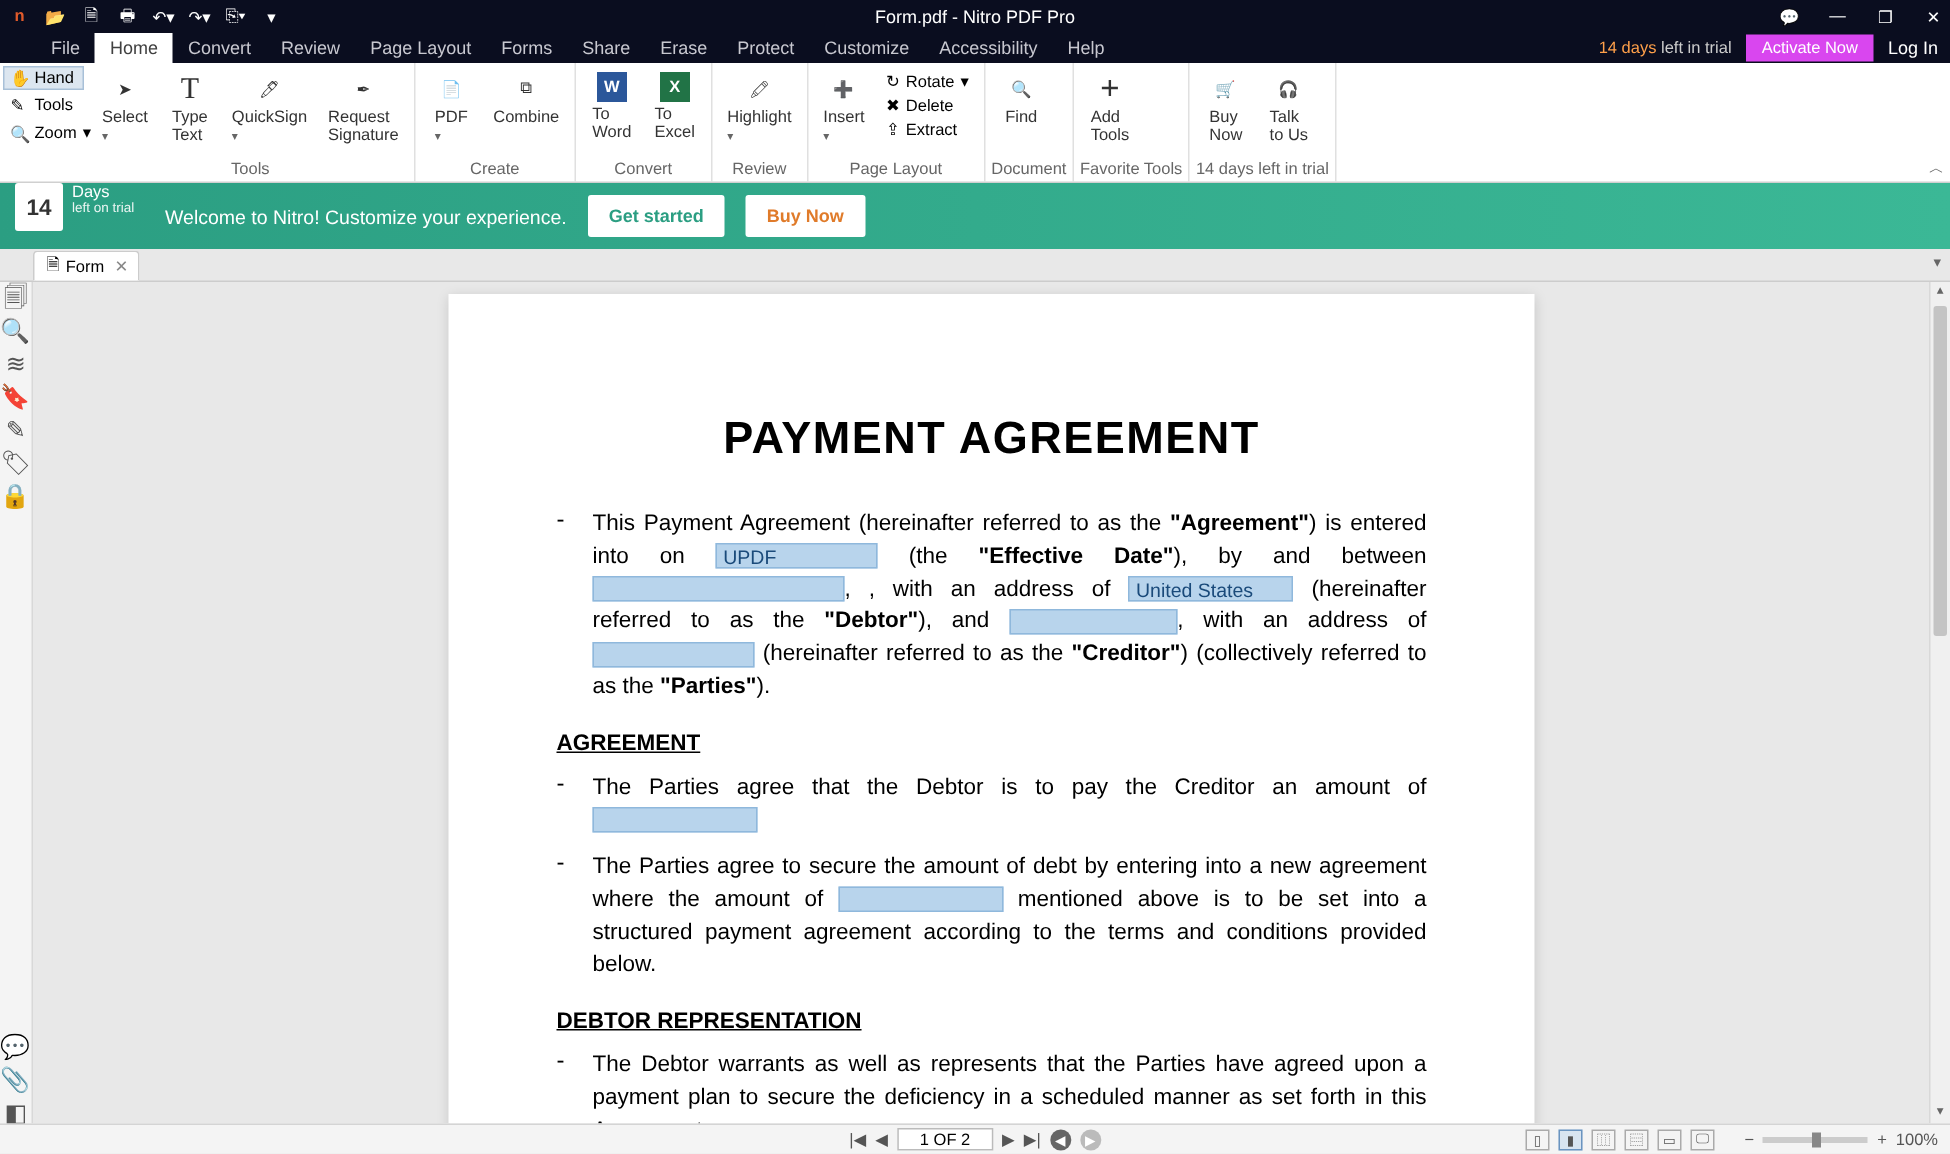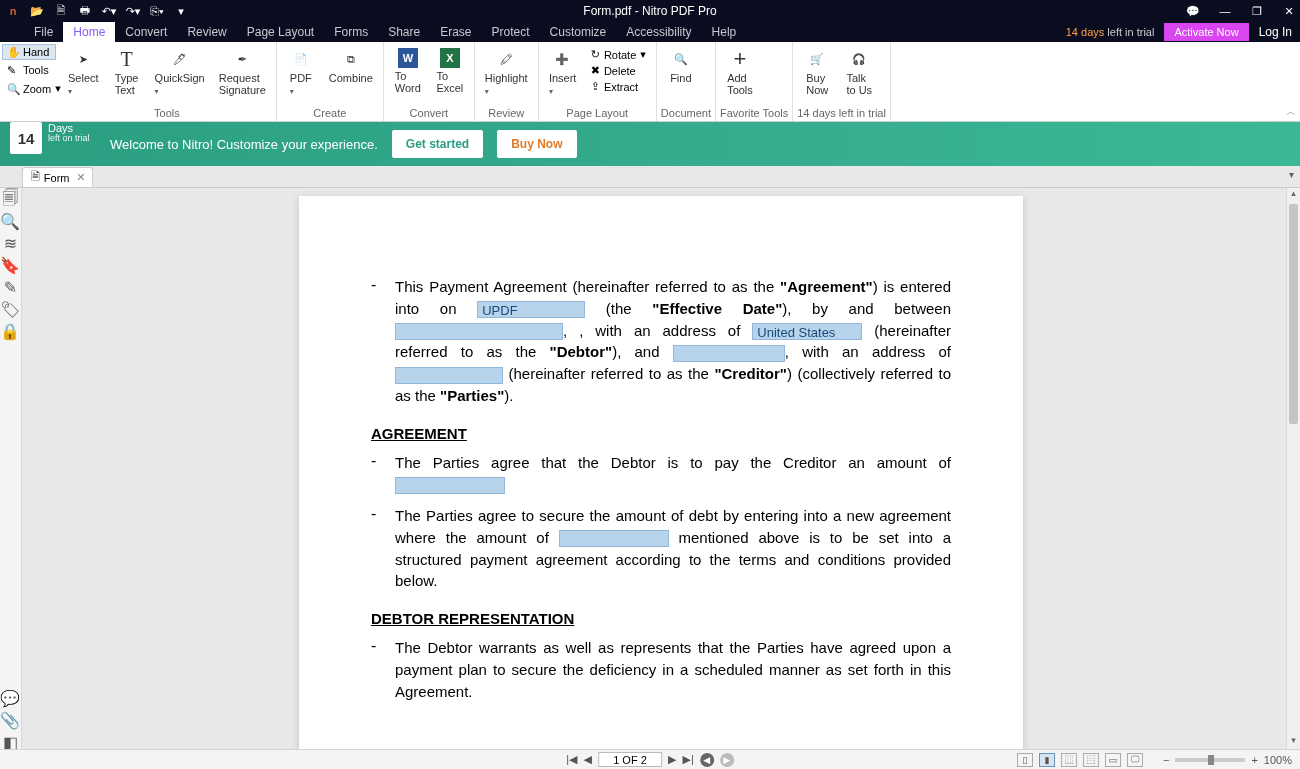--- a/index.html
+++ b/index.html
@@ -9,21 +9,21 @@
 .titlebar { height: 22px; background: #0a0d1f; display: flex; align-items: center; color: #fff; font-size: 11px; position: relative; }
 .titlebar-left { display: flex; align-items: center; gap: 10px; padding-left: 6px; }
 .titlebar-left .ic { width: 14px; height: 14px; display: inline-flex; align-items: center; justify-content: center; }
 .titlebar-title { position: absolute; left: 50%; transform: translateX(-50%); font-size: 12px; }
 .titlebar-right { position: absolute; right: 4px; display: flex; align-items: center; gap: 18px; }
 .titlebar-right .win-ic { width: 14px; height: 14px; display: inline-flex; align-items: center; justify-content: center; }
 
 
 .menubar { height: 20px; background: #0a0d1f; display: flex; align-items: center; color: #c8c8d0; font-size: 12px; padding-left: 24px; position: relative; }
 .menubar .menu { padding: 0 10px; height: 100%; display: flex; align-items: center; cursor: pointer; }
-.menubar .menu.active { background: #ffffff; color: #8b5cf6; }
+.menubar .menu.active { background: #ffffff; color: #404040; }
 .menubar-right { position: absolute; right: 8px; display: flex; align-items: center; gap: 10px; }
 .trial-text { color: #ffa04a; font-size: 11px; }
 .trial-text .white { color: #ccc; }
 .activate-btn { background: #d946ef; color: #fff; font-size: 11px; padding: 3px 10px; border: none; cursor: pointer; }
 .login { color: #fff; font-size: 12px; cursor: pointer; }
 
 
 .ribbon { height: 80px; background: #fff; border-bottom: 1px solid #d0d0d0; display: flex; position: relative; }
 .left-tools { width: 58px; display: flex; flex-direction: column; font-size: 11px; gap: 2px; padding: 2px; }
 .lt-item { display: flex; align-items: center; gap: 4px; padding: 1px 4px; border: 1px solid transparent; }
@@ -311,20 +311,21 @@
     <div class="lr-ic">🏷</div>
     <div class="lr-ic">🔒</div>
     <div class="spacer"></div>
     <div class="lr-ic">💬</div>
     <div class="lr-ic">📎</div>
     <div class="lr-ic">◧</div>
   </div>
 
   <div class="doc-viewport">
     <div class="page">
+      <h1>PAYMENT AGREEMENT</h1>
 
       <div class="li">
           <div class="dash">-</div>
         <div class="para">
           <span>This Payment Agreement (hereinafter referred to as the </span><b>"Agreement"</b><span>) is entered into on </span>
           <span class="field" style="width:108px;">UPDF</span>
           <span> (the </span><b>"Effective Date"</b><span>), by and between </span>
           <span class="field" style="width:168px;"></span>,
           <span>, with an address of </span>
           <span class="field" style="width:110px;">United States</span>

